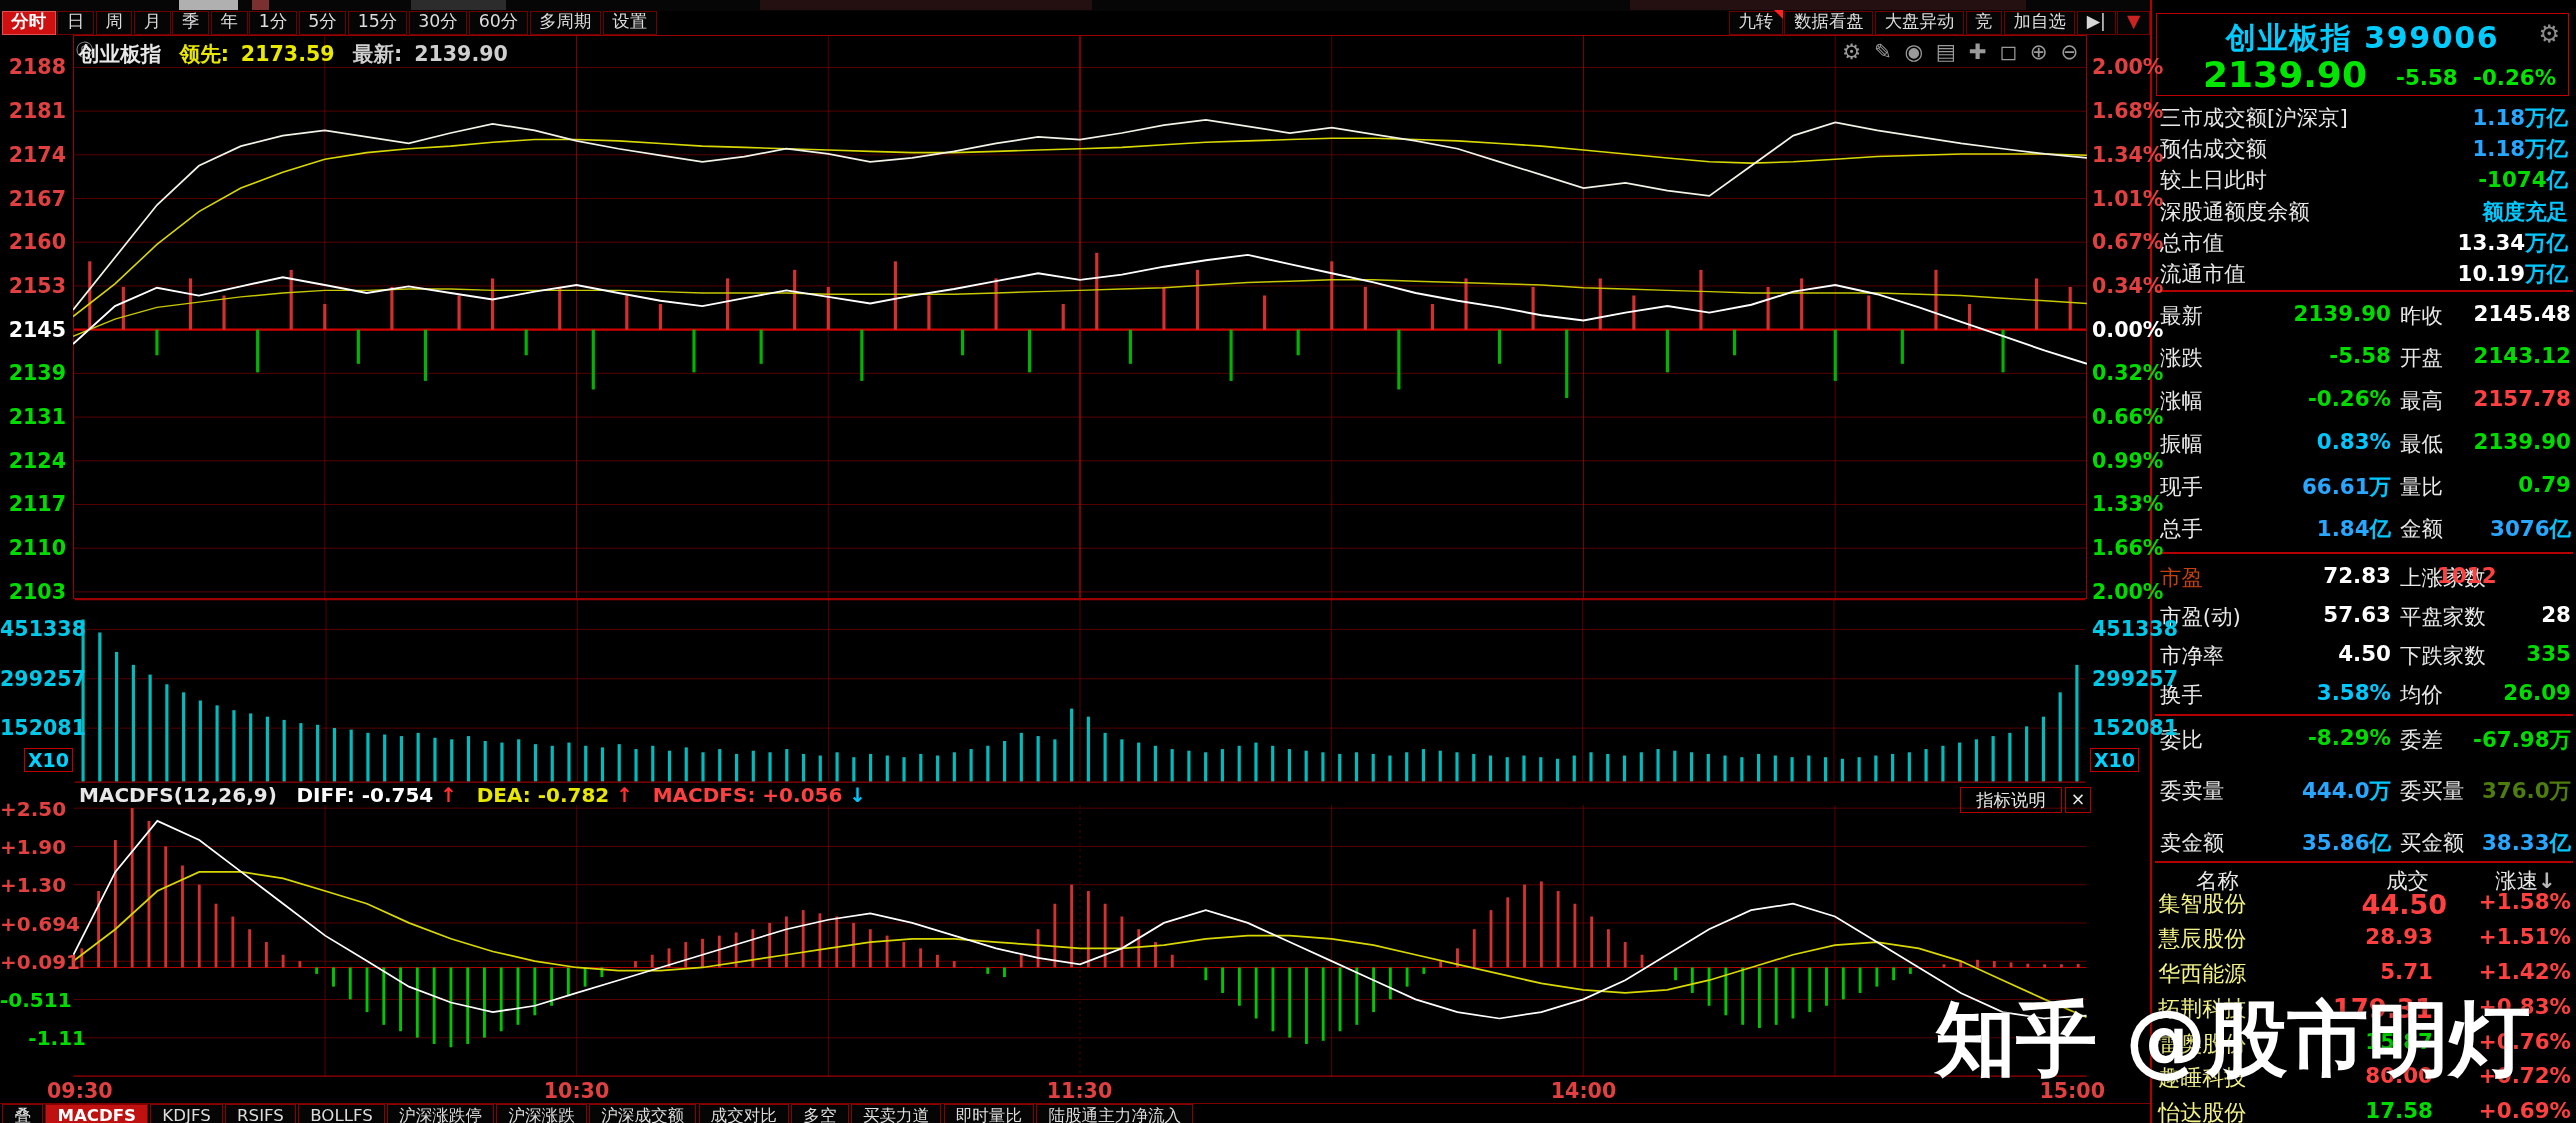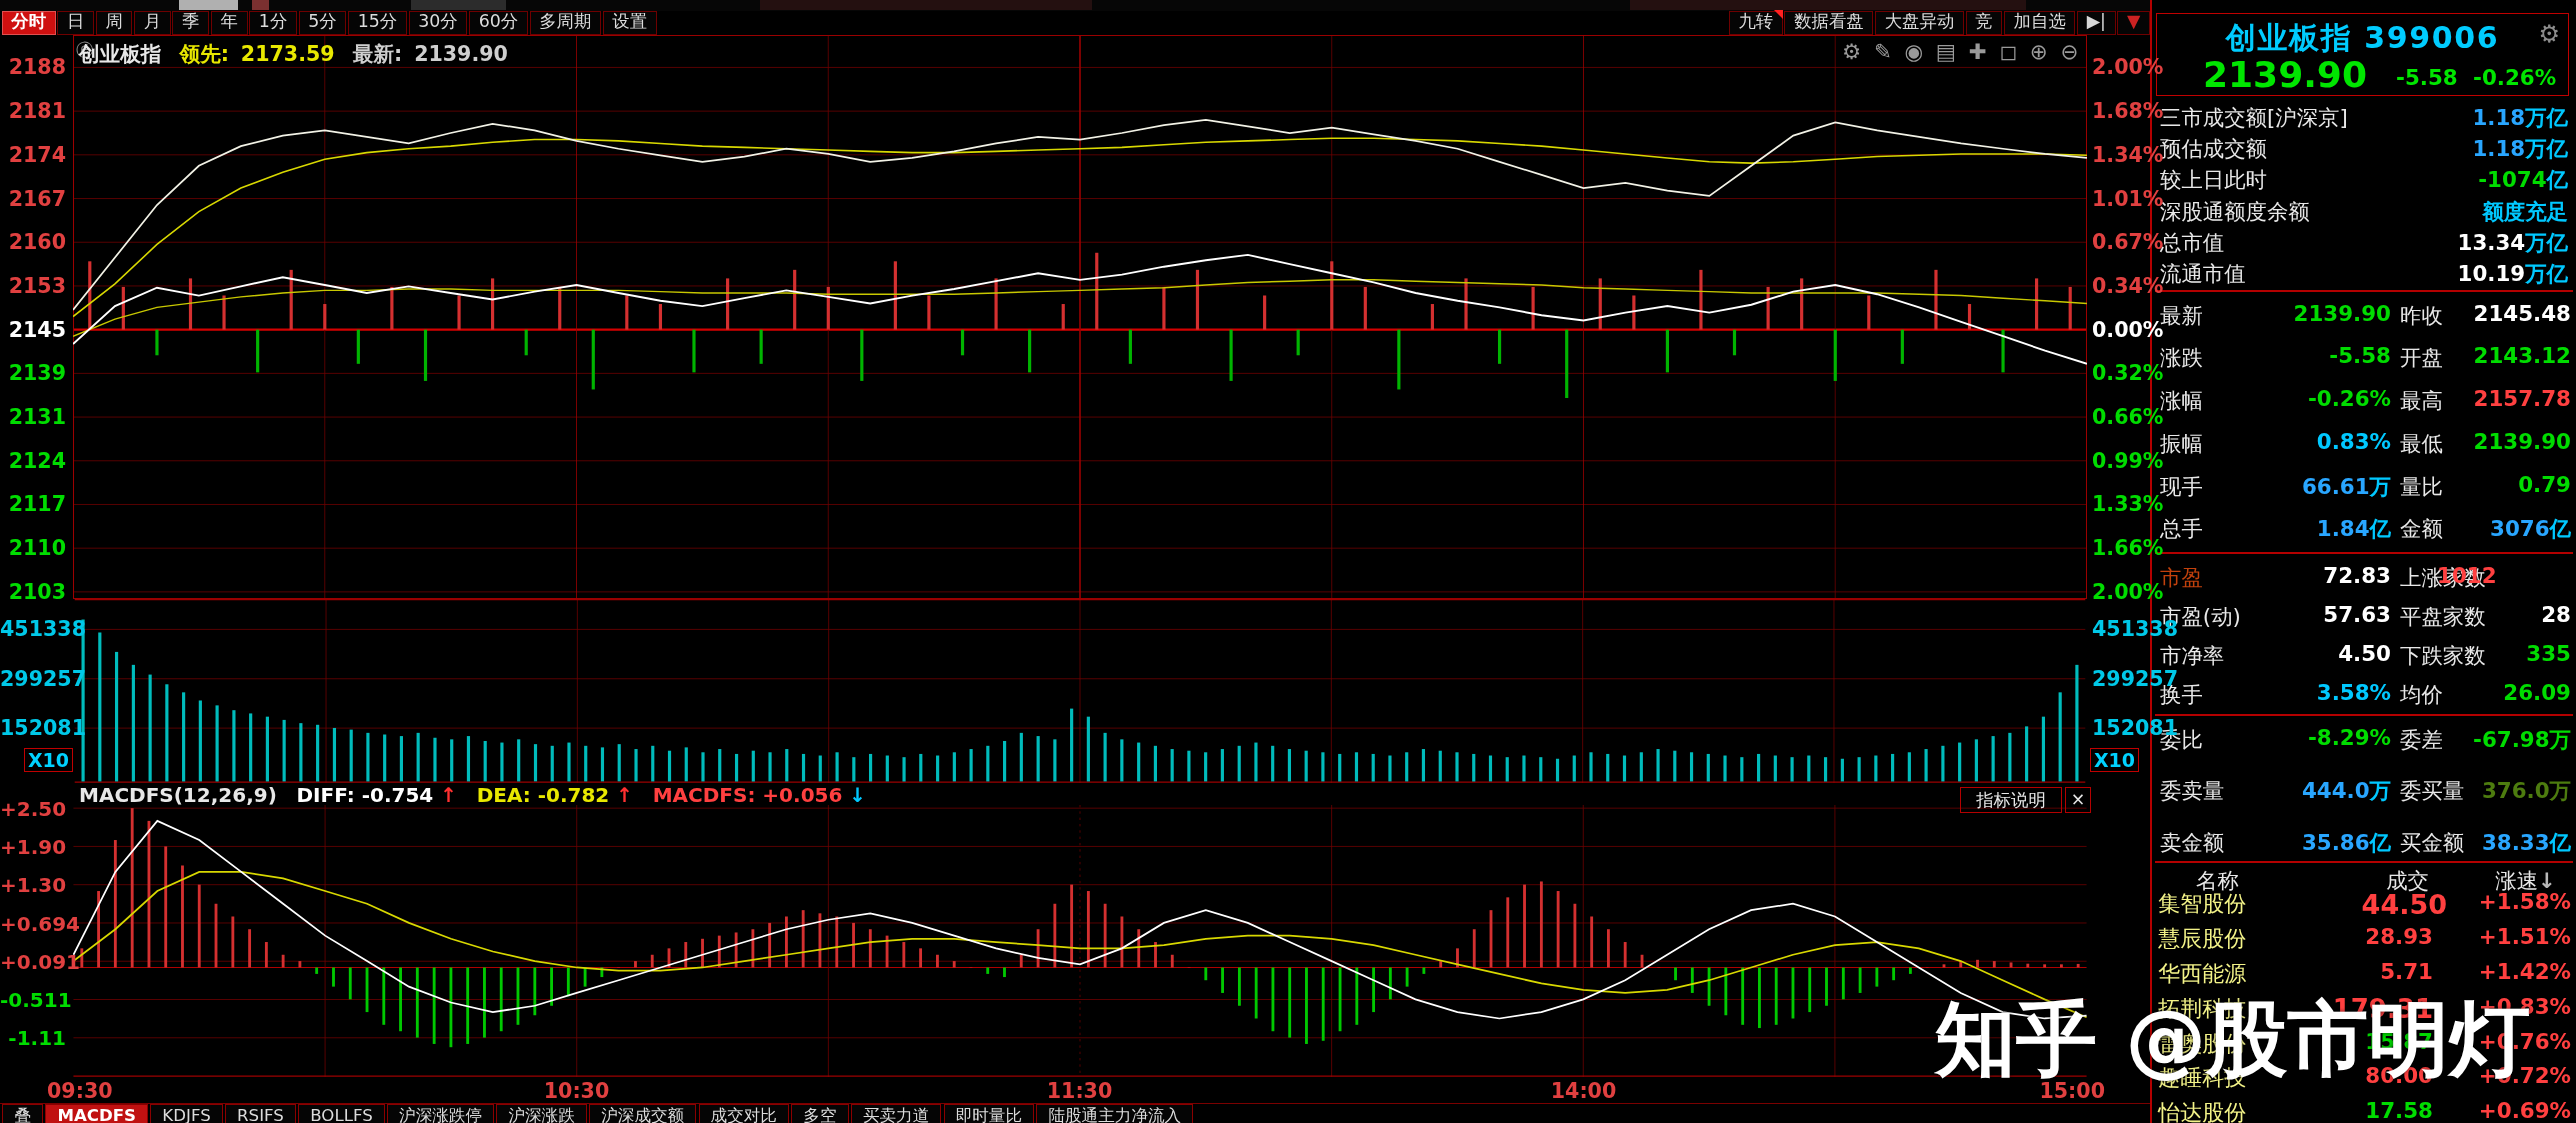--- a/index.html
+++ b/index.html
@@ -633,20 +633,20 @@
       <rect x="2533.6" y="201.0" width="3.6" height="4.5" fill="#d43030"></rect>
       <polyline points="0.0,197.4 53.0,157.1 106.1,108.8 159.1,84.6 212.2,84.6 265.2,92.7 318.3,108.8 371.3,124.9 424.3,149.1 477.4,169.2 530.4,185.3 583.5,197.4 636.5,205.5 689.5,209.5 742.6,209.5 795.6,205.5 848.7,197.4 901.7,189.4 954.8,181.3 1007.8,173.3 1060.8,169.2 1113.9,169.2 1166.9,173.3 1220.0,177.3 1273.0,181.3 1326.0,181.3 1379.1,177.3 1432.1,169.2 1485.2,165.2 1538.2,165.2 1591.3,169.2 1644.3,177.3 1697.3,189.4 1750.4,201.5 1803.4,213.6 1856.5,225.7 1909.5,233.7 1962.5,237.7 2015.6,233.7 2068.6,221.6 2121.7,205.5 2174.7,189.4 2227.8,177.3 2280.8,173.3 2333.8,181.3 2386.9,197.4 2439.9,221.6 2493.0,245.8 2546.0,268.5" fill="none" stroke="#d8d800" stroke-width="2.2"></polyline>
       <polyline points="0.0,189.4 53.0,84.6 106.1,20.1 159.1,44.3 212.2,84.6 265.2,124.9 318.3,165.2 371.3,197.4 424.3,229.7 477.4,249.8 530.4,261.9 583.5,253.9 636.5,237.7 689.5,221.6 742.6,205.5 795.6,189.4 848.7,173.3 901.7,157.1 954.8,145.1 1007.8,137.0 1060.8,149.1 1113.9,165.2 1166.9,181.3 1220.0,193.4 1273.0,201.5 1326.0,181.3 1379.1,149.1 1432.1,133.0 1485.2,149.1 1538.2,173.3 1591.3,197.4 1644.3,221.6 1697.3,245.8 1750.4,261.9 1803.4,270.0 1856.5,261.9 1909.5,245.8 1962.5,221.6 2015.6,189.4 2068.6,157.1 2121.7,133.0 2174.7,124.9 2227.8,141.0 2280.8,173.3 2333.8,205.5 2386.9,237.7 2439.9,261.9 2493.0,270.0 2546.0,266.3" fill="none" stroke="#ffffff" stroke-width="2.2"></polyline>
     </svg>
     <div style="position: absolute; left: 0px; width: 66px; text-align: right; top: 797px; color: rgb(224, 64, 64); font-size: 20px; font-weight: 700;">+2.50</div>
     <div style="position: absolute; left: 0px; width: 66px; text-align: right; top: 835px; color: rgb(224, 64, 64); font-size: 20px; font-weight: 700;">+1.90</div>
     <div style="position: absolute; left: 0px; width: 66px; text-align: right; top: 873px; color: rgb(224, 64, 64); font-size: 20px; font-weight: 700;">+1.30</div>
     <div style="position: absolute; left: 0px; width: 66px; text-align: right; top: 912px; color: rgb(224, 64, 64); font-size: 20px; font-weight: 700;">+0.694</div>
     <div style="position: absolute; left: 0px; width: 66px; text-align: right; top: 950px; color: rgb(224, 64, 64); font-size: 20px; font-weight: 700;">+0.091</div>
     <div style="position: absolute; left: 0px; width: 66px; text-align: right; top: 988px; color: rgb(0, 220, 0); font-size: 20px; font-weight: 700;">-0.511</div>
-    <div style="position: absolute; left: 0px; width: 66px; text-align: right; top: 1026px; color: rgb(0, 220, 0); font-size: 20px; font-weight: 700;">-1.11</div>
+    <div style="position: absolute; left: 0px; width: 66px; text-align: right; top: 1026px; color: rgb(0, 220, 0); font-size: 20px; font-weight: 700; padding-left: 20px;">-1.11</div>
     <div style="position: absolute; top: 1079px; color: rgb(224, 64, 64); font-size: 20.6px; font-weight: 700; width: 95px; left: 47px; text-align: left;">09:30</div>
     <div style="position: absolute; top: 1079px; color: rgb(224, 64, 64); font-size: 20.6px; font-weight: 700; width: 95px; left: 529px; text-align: center;">10:30</div>
     <div style="position: absolute; top: 1079px; color: rgb(224, 64, 64); font-size: 20.6px; font-weight: 700; width: 95px; left: 1032px; text-align: center;">11:30</div>
     <div style="position: absolute; top: 1079px; color: rgb(224, 64, 64); font-size: 20.6px; font-weight: 700; width: 95px; left: 1536px; text-align: center;">14:00</div>
     <div style="position: absolute; top: 1079px; color: rgb(224, 64, 64); font-size: 20.6px; font-weight: 700; width: 95px; left: 2010px; text-align: right;">15:00</div>
   </div>
 
 
 </body></html>

